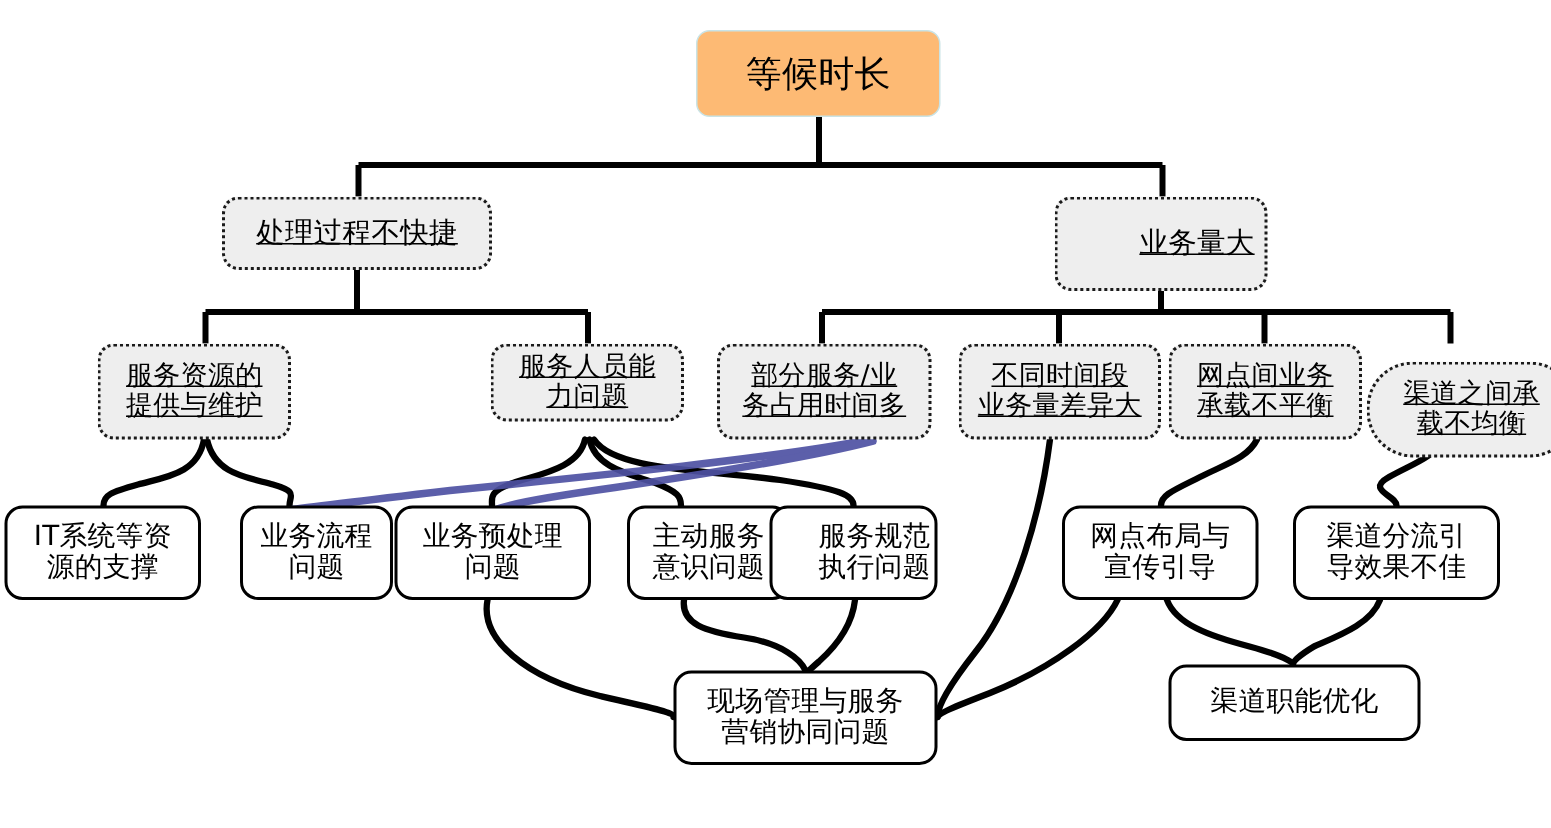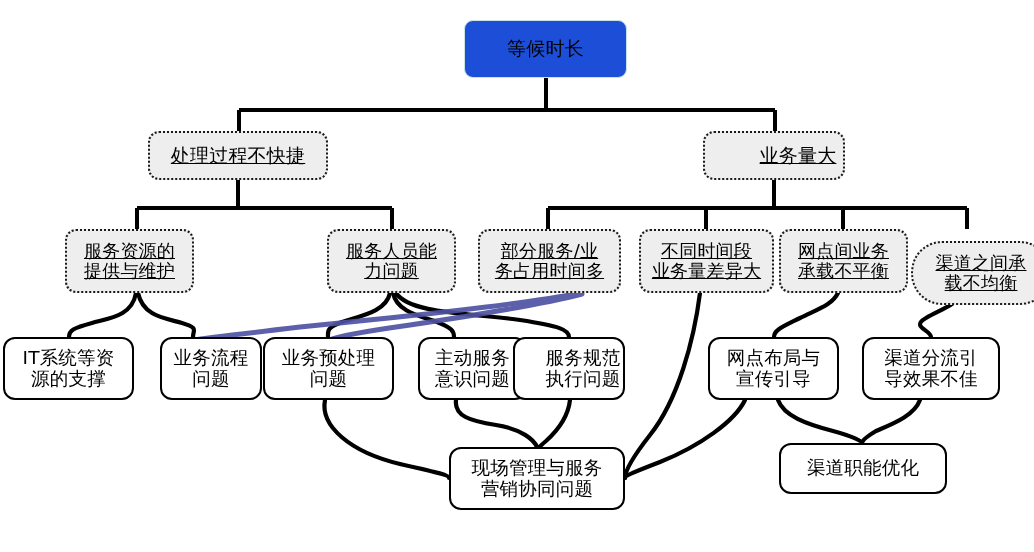--- a/index.html
+++ b/index.html
@@ -33,24 +33,24 @@
     align-items: center;
     justify-content: center;
     text-align: center;
     color: #000000;
     line-height: 1.12;
     z-index: 5;
     white-space: pre-line;
     letter-spacing: 0.2px;
   }
   .node.root {
-    background: #1d4ed8;
+    background: #fdba74;
     border: 1px solid #c9e3e5;
     border-radius: 9px;
-    font-size: 19px;
+    font-size: 24px;
   }
   .node.dotted {
     background: #eeeeee;
     border: 2.5px dotted #1a1a1a;
     border-radius: 11px;
     font-size: 19px;
     text-decoration: underline;
   }
   .node.solid {
     background: #ffffff;
@@ -118,25 +118,25 @@
 
       <path d="M 580 293 C 520 305 400 317 300 327 C 240 334 206 338 193 340"></path>
 
       <path d="M 582 294 C 540 305 470 316 410 325 C 360 332 336 337 330 340"></path>
     </g>
   </svg>
 
   <div class="node root" style="left:464px; top:20px; width:163px; height:58px;">等候时长</div>
 
   <div class="node dotted" style="left:148px; top:131px; width:180px; height:49px;">处理过程不快捷</div>
-  <div class="node dotted" style="left:703px; top:131px; width:142px; height:49px;padding-left:48px;">业务量大</div>
+  <div class="node dotted" style="left:703px; top:131px; width:142px; height:63px;padding-left:48px;">业务量大</div>
 
   <div class="node dotted lvl3" style="left:65px; top:229px; width:129px; height:64px;">服务资源的
 提供与维护</div>
-  <div class="node dotted lvl3" style="left:327px; top:229px; width:129px; height:64px;">服务人员能
+  <div class="node dotted lvl3" style="left:327px; top:229px; width:129px; height:52px;">服务人员能
 力问题</div>
   <div class="node dotted lvl3" style="left:478px; top:229px; width:143px; height:64px;">部分服务/业
 务占用时间多</div>
   <div class="node dotted lvl3" style="left:639px; top:229px; width:135px; height:64px;">不同时间段
 业务量差异大</div>
   <div class="node dotted lvl3" style="left:779px; top:229px; width:129px; height:64px;">网点间业务
 承载不平衡</div>
   <div class="node dotted lvl3" style="left:911px; top:241px; width:140px; height:64px;border-radius:31px;">渠道之间承
 载不均衡</div>
 

